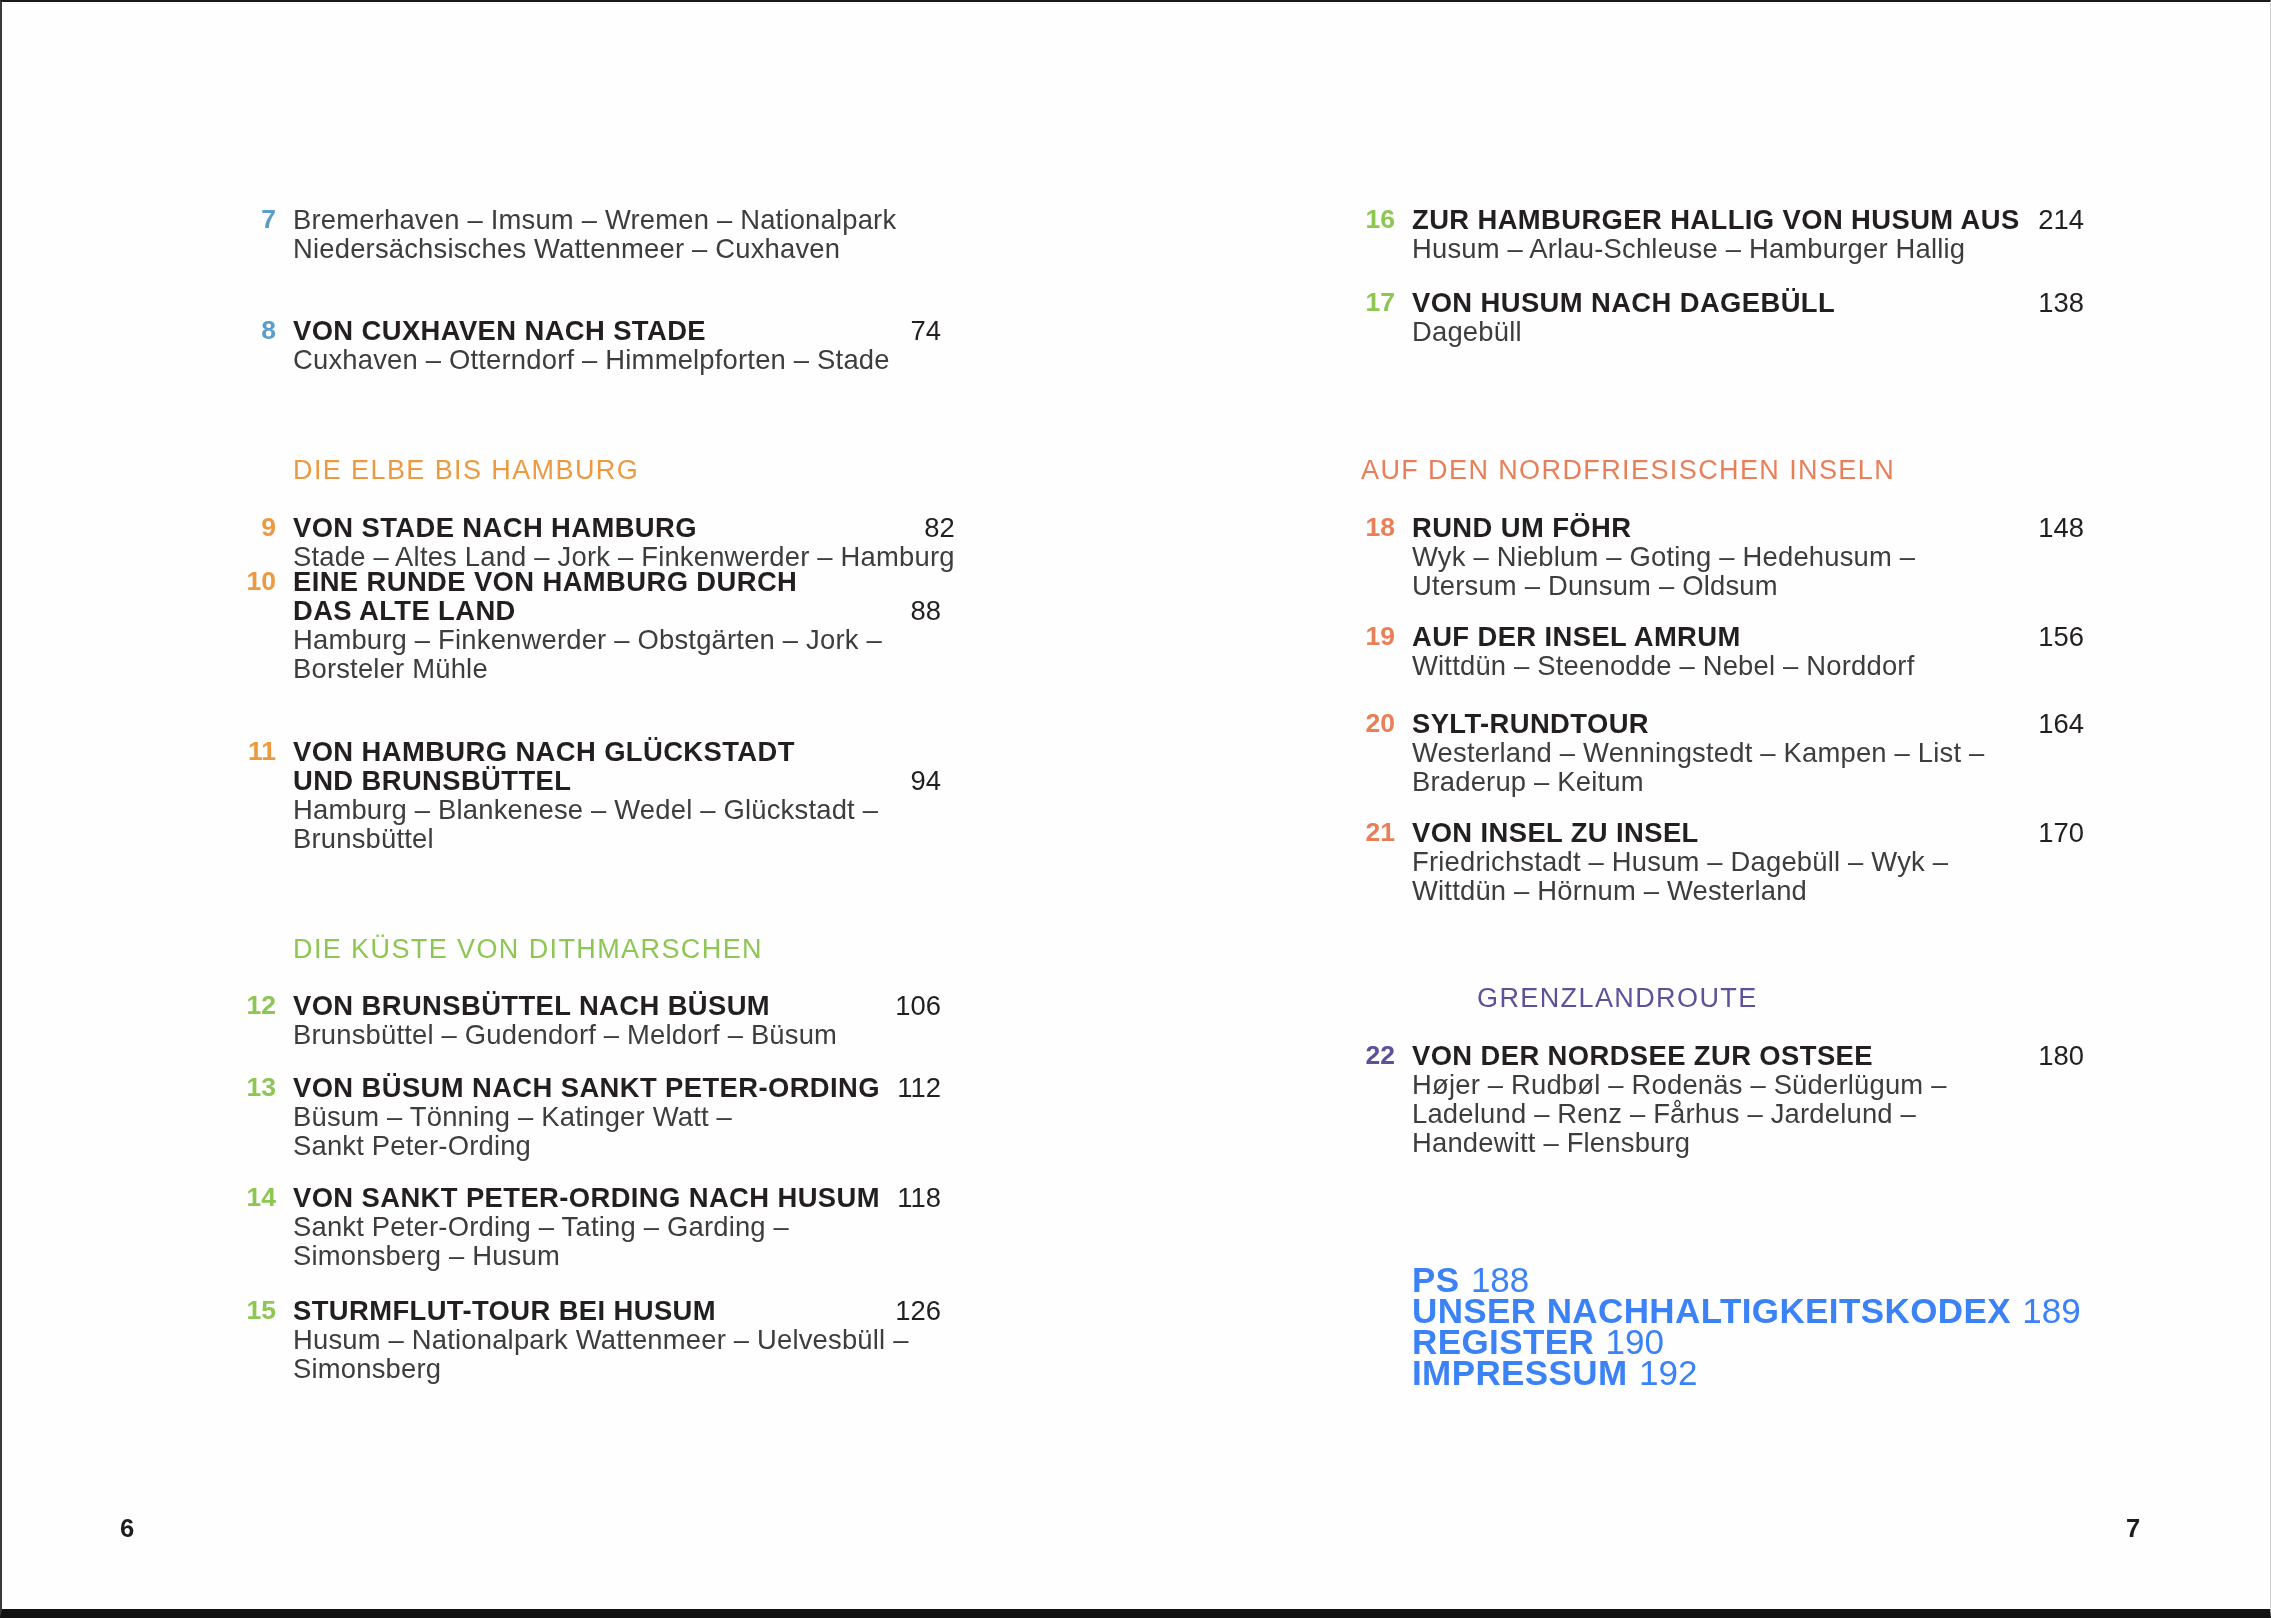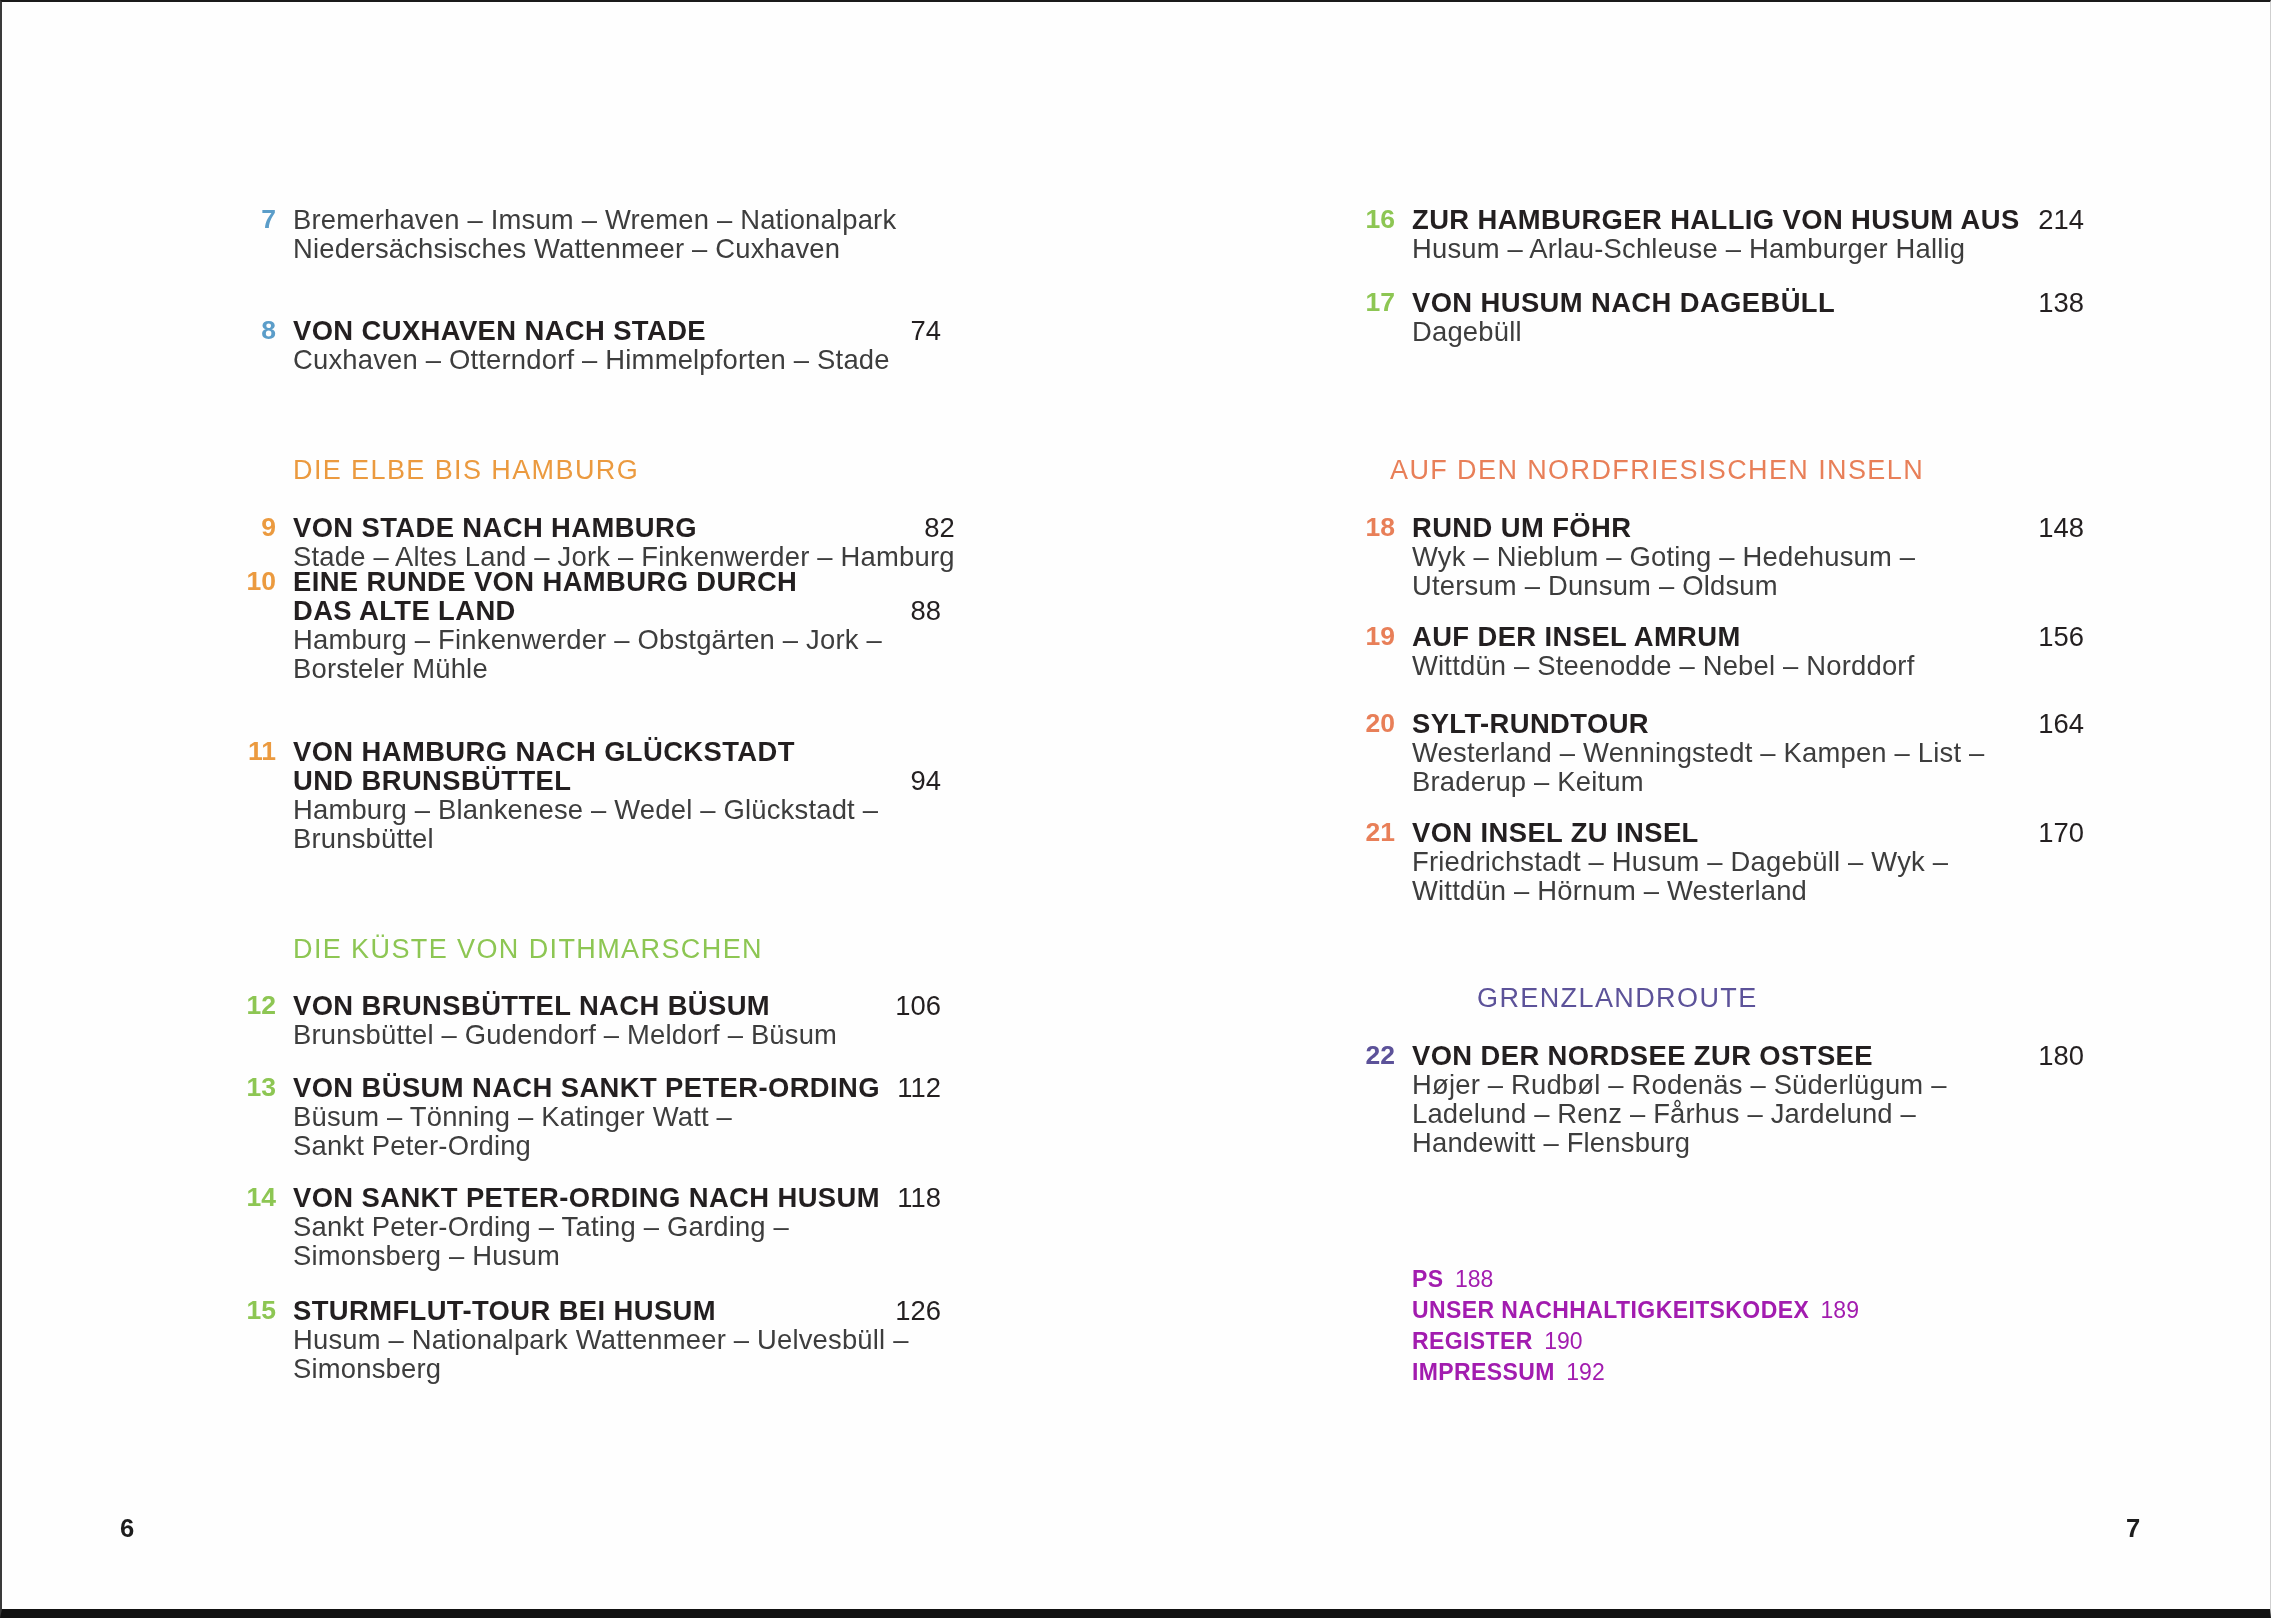--- a/index.html
+++ b/index.html
@@ -63,23 +63,23 @@
     white-space:nowrap;
   }
   .c-blue{color:#5b9dc9;}
   .c-orange{color:#eb9a3f;}
   .c-green{color:#8dc653;}
   .c-coral{color:#e87f58;}
   .c-purple{color:#5c5299;}
   .backmatter{
     position:absolute;
     left:1410px;top:1262px;
-    font-size:23px;
+    font-size:35px;
     line-height:31px;
-    color:#a21caf;
+    color:#3b82f6;
   }
   .backmatter .bm-line{white-space:nowrap;}
   .backmatter .bm-label{font-weight:700;letter-spacing:0.4px;}
   .backmatter .bm-page{font-weight:400;margin-left:11.4px;}
   .folio{
     position:absolute;
     top:1512px;
     font-size:25.6px;
     font-weight:700;
     line-height:29px;
@@ -226,21 +226,21 @@
       <div class="num c-green">17</div>
       <div class="content">
         <div class="line">
           <span class="title">VON HUSUM NACH DAGEBÜLL</span>
           <span class="pgnum">138</span>
         </div>
         <div class="sub">Dagebüll</div>
       </div>
     </div>
 
-    <div class="heading c-coral" style="left:1388px;top:447px">AUF DEN NORDFRIESISCHEN INSELN</div>
+    <div class="heading c-coral" style="left:1359px;top:447px">AUF DEN NORDFRIESISCHEN INSELN</div>
 
     <div class="entry right-col" style="top:511px">
       <div class="num c-coral">18</div>
       <div class="content">
         <div class="line">
           <span class="title">RUND UM FÖHR</span>
           <span class="pgnum">148</span>
         </div>
         <div class="sub">Wyk – Nieblum – Goting – Hedehusum –</div>
         <div class="sub">Utersum – Dunsum – Oldsum</div>

